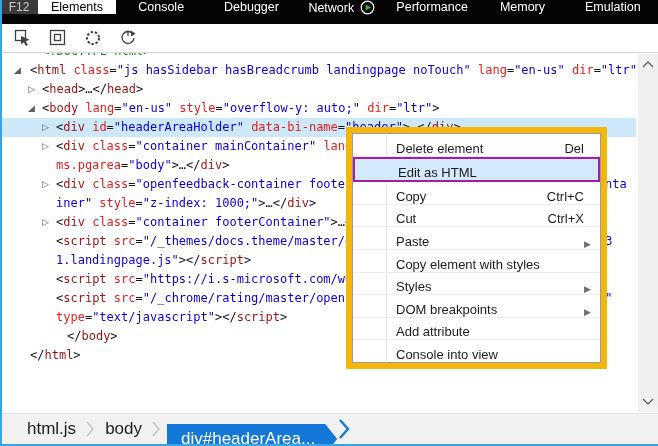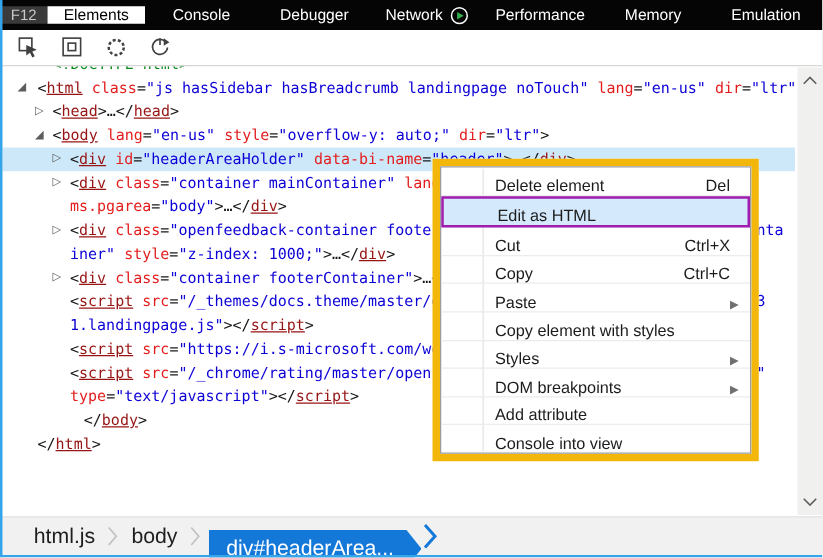--- a/index.html
+++ b/index.html
@@ -4,42 +4,42 @@
 <style>
   html,body{margin:0;padding:0;background:#e8e8e8;}
   .window{position:relative;width:658px;height:446px;background:#fff;overflow:hidden;
           font-family:"Liberation Sans",sans-serif;}
   .edge{position:absolute;background:#35a4e8;z-index:50;}
   .edge.left{left:0;top:0;width:2px;height:446px;}
   .edge.bottom{left:0;top:444px;width:658px;height:2px;}
 
   
   .tabbar{position:absolute;left:0;top:0;width:658px;height:24px;background:#050505;
-          display:flex;align-items:center;z-index:5;}
+          display:flex;align-items:flex-start;z-index:5;}
   .f12box{width:38px;background:#3a3a3a;color:#c9c9c9;font-size:12px;
           display:flex;align-items:center;justify-content:center;}
   .tab{flex:1 1 0;display:flex;align-items:center;justify-content:center;gap:6px;
        color:#fff;font-size:12.5px;cursor:default;}
   .tab.active{flex:0 0 78px;background:#fff;color:#000000;}
 
   
   .toolbar{position:absolute;left:2px;top:24px;width:656px;height:29px;background:#fff;
            border-bottom:1px solid #d6d6d6;display:flex;align-items:center;gap:17px;
            padding-left:12px;box-sizing:border-box;z-index:5;}
   .tbicon{width:18px;height:18px;display:flex;align-items:center;justify-content:center;}
 
   
   .code{position:absolute;left:2px;top:36px;width:634px;height:358px;overflow:hidden;
         font-family:"DejaVu Sans Mono",monospace;font-size:12px;padding-top:6px;z-index:1;}
   .row{position:relative;height:19px;line-height:19px;white-space:pre;}
   .row.sel{background:#cde8f9;}
   .arrow{position:absolute;top:1px;font-family:"DejaVu Sans",sans-serif;font-size:9px;
          color:#5d5d5d;line-height:17px;}
   .txt{position:absolute;top:0;}
-  .seg-tag{color:#971414;text-decoration:underline;} .seg-att{color:#e31e1e;margin-top:32px;} .seg-val{color:#0d00d6;}
+  .seg-tag{color:#971414;} .seg-att{color:#e31e1e;margin-top:32px;} .seg-val{color:#0d00d6;}
   .seg-doc{color:#0b8a1d;} .seg-pun{color:#141414;}
 
   
   .vscroll{position:absolute;right:0;top:54px;width:20px;height:358px;background:#f0f0ef;z-index:2;}
   .vs-btn{position:absolute;left:0;width:20px;height:17px;display:flex;align-items:center;
           justify-content:center;}
   .vs-btn.up{top:2px;} .vs-btn.down{bottom:2px;}
 
   
   .annot{position:absolute;left:346px;top:127px;width:261px;height:242px;box-sizing:border-box;
@@ -166,26 +166,26 @@
       <div class="gutterline"></div>
 
     <div class="mi">
           <span>Delete element</span>
           <span class="sc">Del</span>
         </div>
         <div class="mi hl">
           <span>Edit as HTML</span>
         </div>
         <div class="mi">
+          <span>Copy</span>
+          <span class="sc">Ctrl+C</span>
+        </div>
+        <div class="mi">
           <span>Cut</span>
           <span class="sc">Ctrl+X</span>
-        </div>
-        <div class="mi">
-          <span>Copy</span>
-          <span class="sc">Ctrl+C</span>
         </div>
         <div class="mi">
           <span>Paste</span>
           <span class="sub">▶</span>
         </div>
         <div class="mi">
           <span>Copy element with styles</span>
         </div>
         <div class="mi">
           <span>Styles</span>

